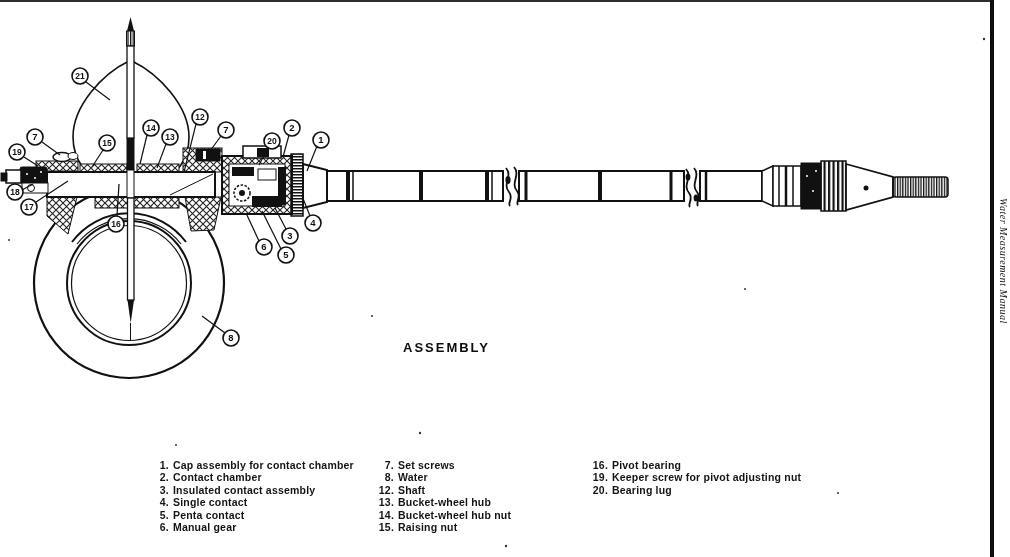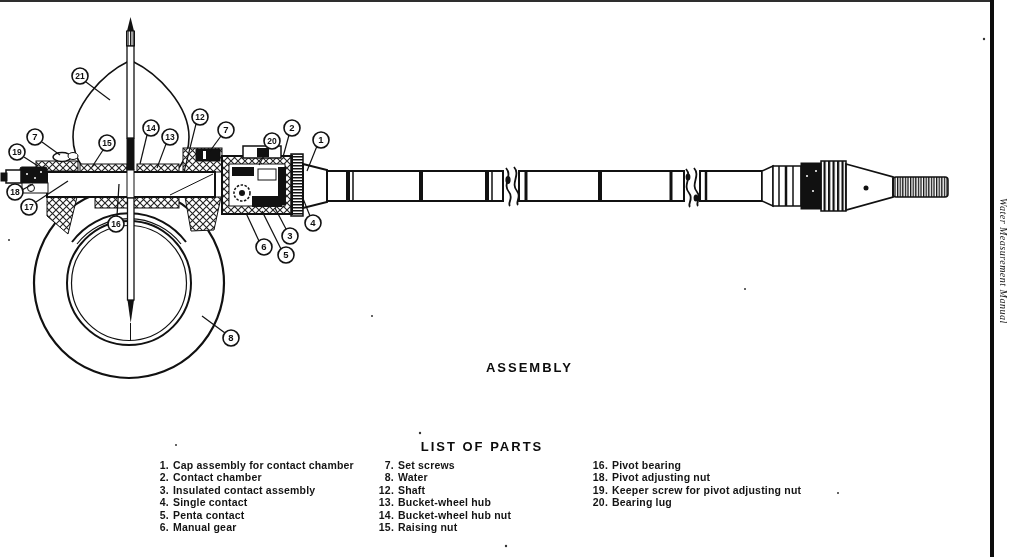--- a/index.html
+++ b/index.html
@@ -4,21 +4,21 @@
 <style>
   html,body{margin:0;padding:0;background:#fff;}
   .page{position:relative;width:1010px;height:557px;background:#ffffff;overflow:hidden;
         font-family:"Liberation Sans",sans-serif;color:#111;}
   .top-rule{position:absolute;left:0;top:0;width:994px;height:2px;background:#2e2e2e;}
   .edge-rule{position:absolute;left:990px;top:0;width:4px;height:557px;background:#0d0d0d;}
   .side-text{position:absolute;left:1009px;top:198px;transform:rotate(90deg);
              transform-origin:0 0;white-space:nowrap;
              font:italic 10px "Liberation Serif",serif;color:#222;letter-spacing:.5px;}
   svg.diagram{position:absolute;left:0;top:0;}
-  .assembly-label{position:absolute;left:403px;top:360px;width:170px;text-align:right;
+  .assembly-label{position:absolute;left:403px;top:340px;width:170px;text-align:left;
                   font-size:13px;font-weight:700;letter-spacing:2px;color:#0c0c0c;}
   .list-title{position:absolute;left:392px;top:439px;width:180px;text-align:center;
               font-size:13px;font-weight:700;letter-spacing:2px;color:#0c0c0c;}
   .parts-col{position:absolute;top:459px;font-size:10.5px;font-weight:700;
              line-height:12.4px;color:#141414;letter-spacing:.2px;}
   .parts-col .row{display:flex;white-space:nowrap;}
   .parts-col .num{width:22px;text-align:right;margin-right:4px;flex:0 0 auto;}
   #col-0{left:147px;} #col-1{left:372px;} #col-2{left:586px;}
 </style>
 </head>
@@ -260,21 +260,20 @@
         </g>
         <g>
           <line x1="225" y1="333" x2="202" y2="316" stroke="#111" stroke-width="1.2"></line>
           <circle cx="231" cy="338" r="8" fill="#fff" stroke="#111" stroke-width="1.6"></circle>
           <text x="231" y="341.2" text-anchor="middle" font-family="&quot;Liberation Sans&quot;, sans-serif" font-size="9.5" font-weight="700" fill="#111">8</text>
         </g>
       </g>
   </svg>
 
   <div class="assembly-label">ASSEMBLY</div>
-  <div class="list-title">LIST OF PARTS</div>
 
   <div id="parts-columns">
     <div class="parts-col" id="col-0">
         <div class="row">
           <span class="num">1.</span>
           <span class="lbl">Cap assembly for contact chamber</span>
         </div>
         <div class="row">
           <span class="num">2.</span>
           <span class="lbl">Contact chamber</span>
@@ -321,24 +320,20 @@
           <span class="num">15.</span>
           <span class="lbl">Raising nut</span>
         </div>
       </div>
     <div class="parts-col" id="col-2">
         <div class="row">
           <span class="num">16.</span>
           <span class="lbl">Pivot bearing</span>
         </div>
         <div class="row">
-          <span class="num">18.</span>
-          <span class="lbl">Pivot adjusting nut</span>
-        </div>
-        <div class="row">
           <span class="num">19.</span>
           <span class="lbl">Keeper screw for pivot adjusting nut</span>
         </div>
         <div class="row">
           <span class="num">20.</span>
           <span class="lbl">Bearing lug</span>
         </div>
       </div>
   </div>
 

